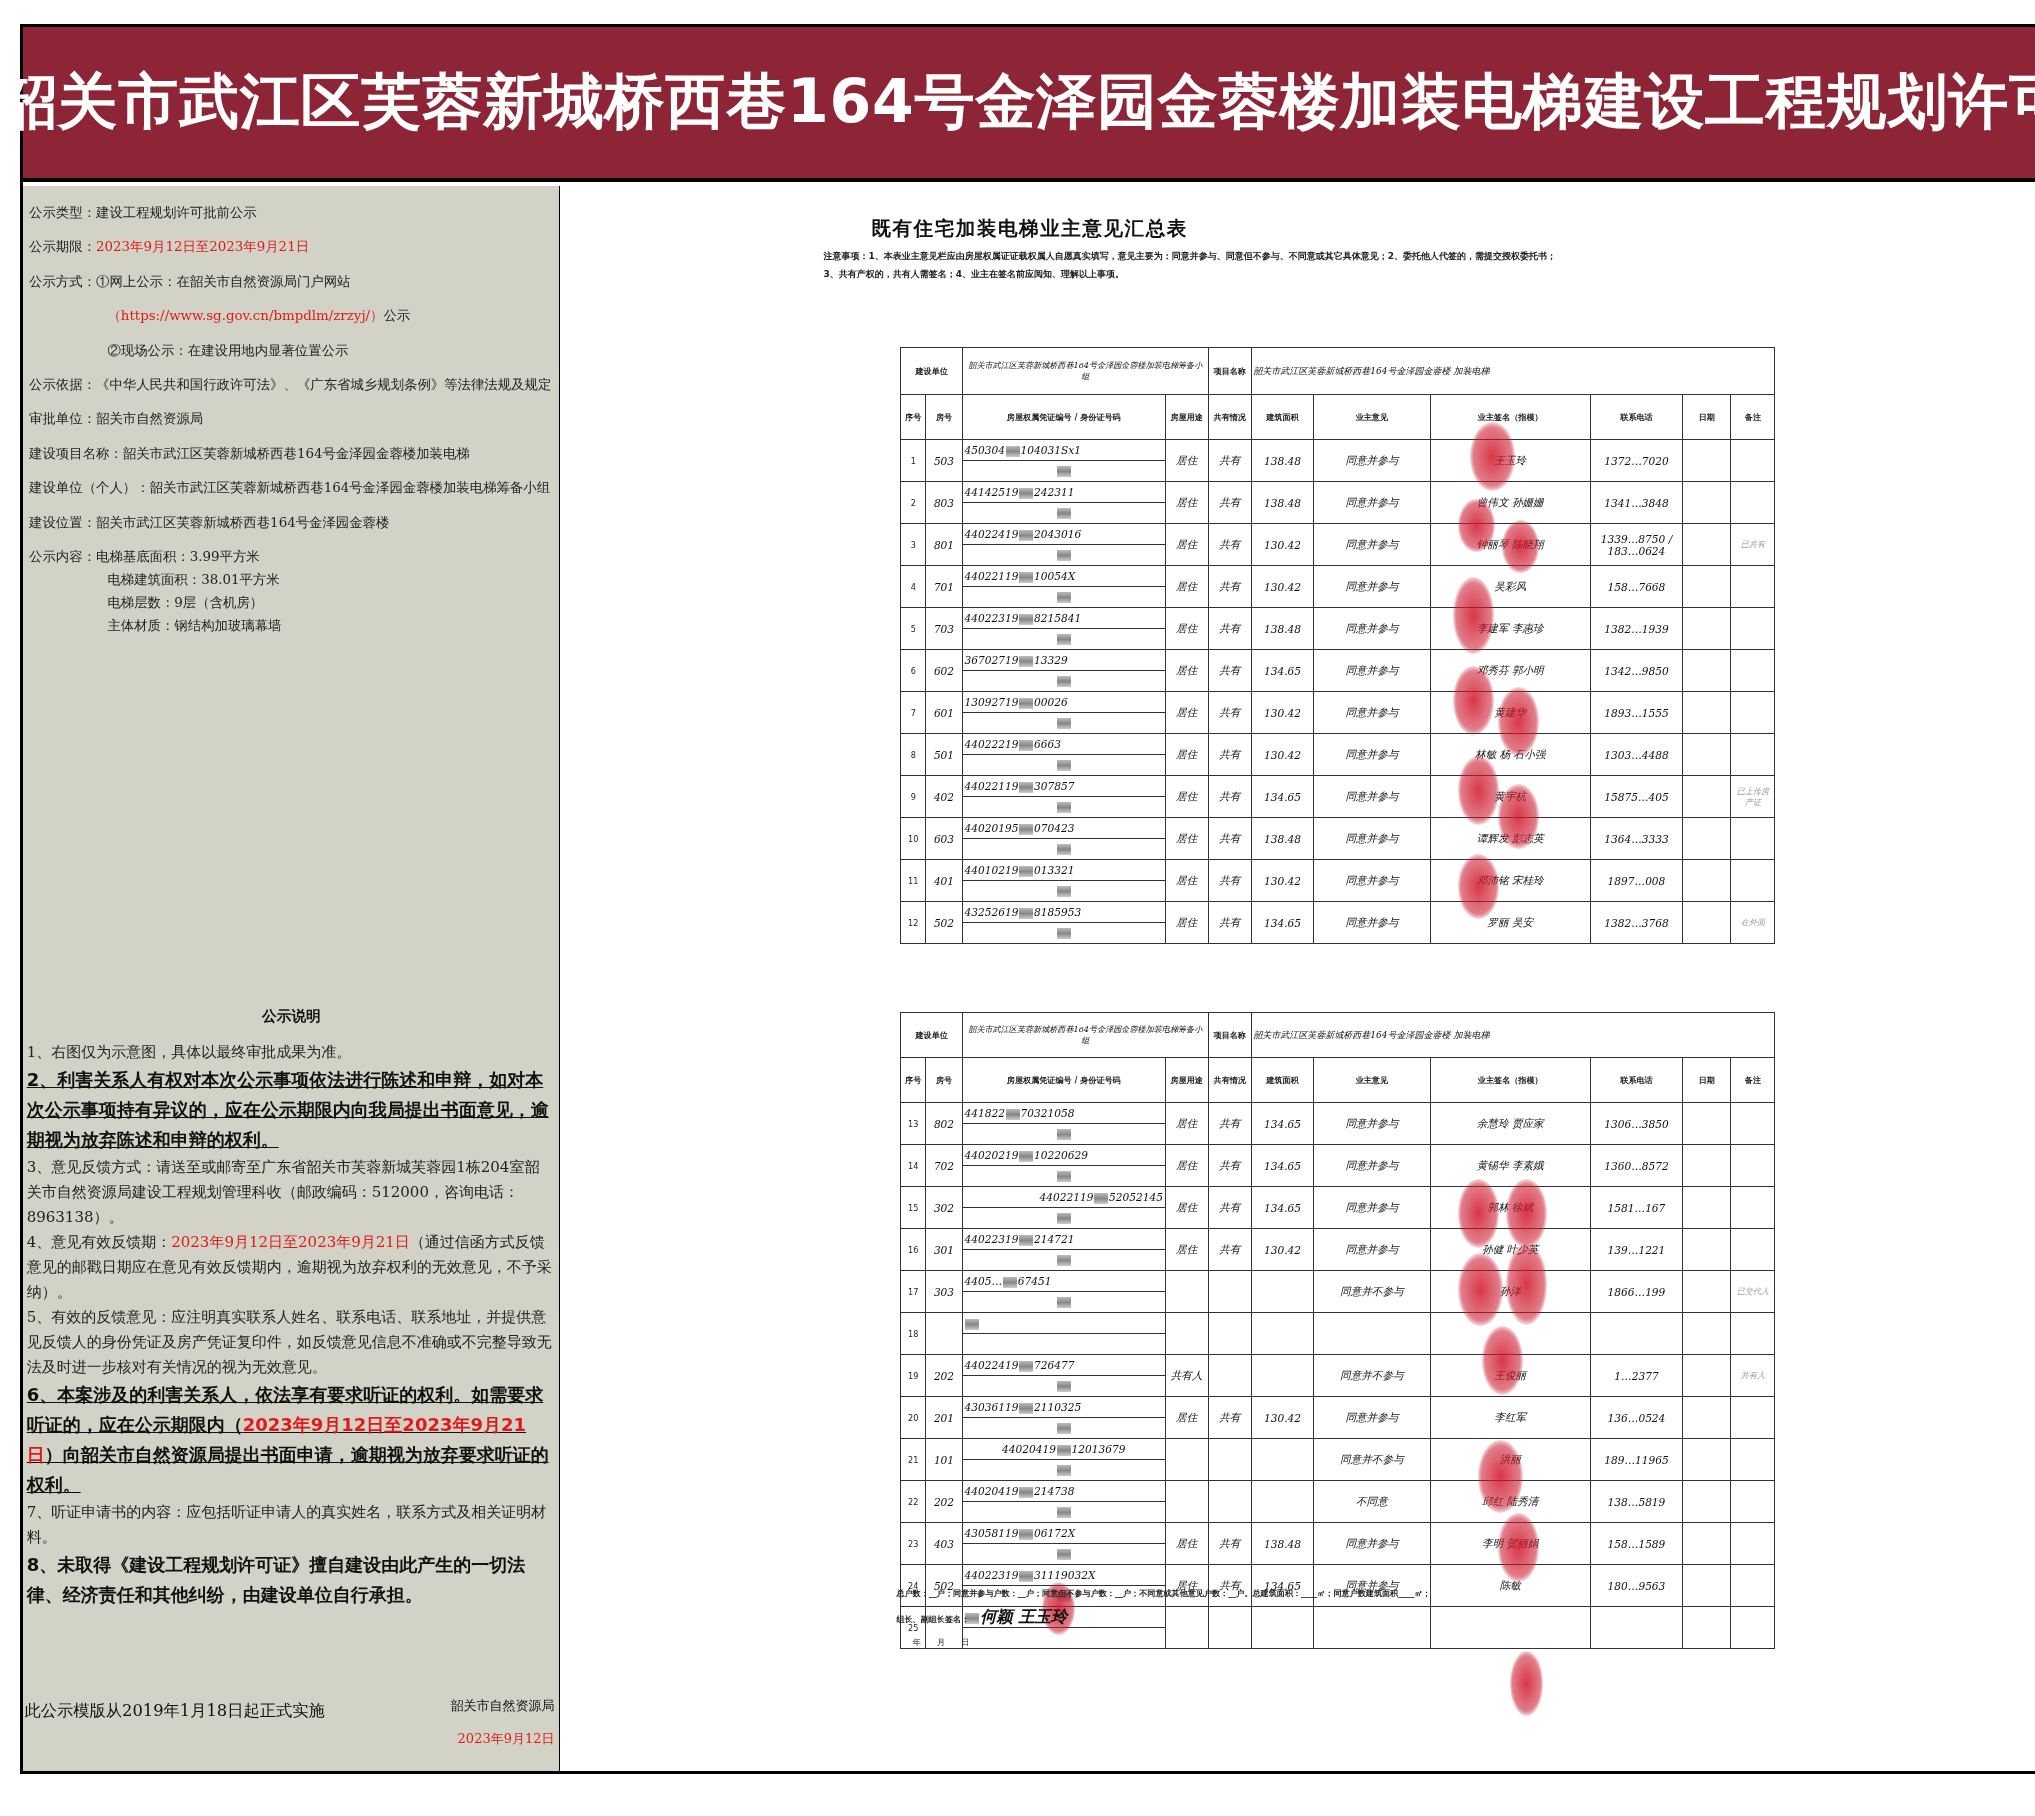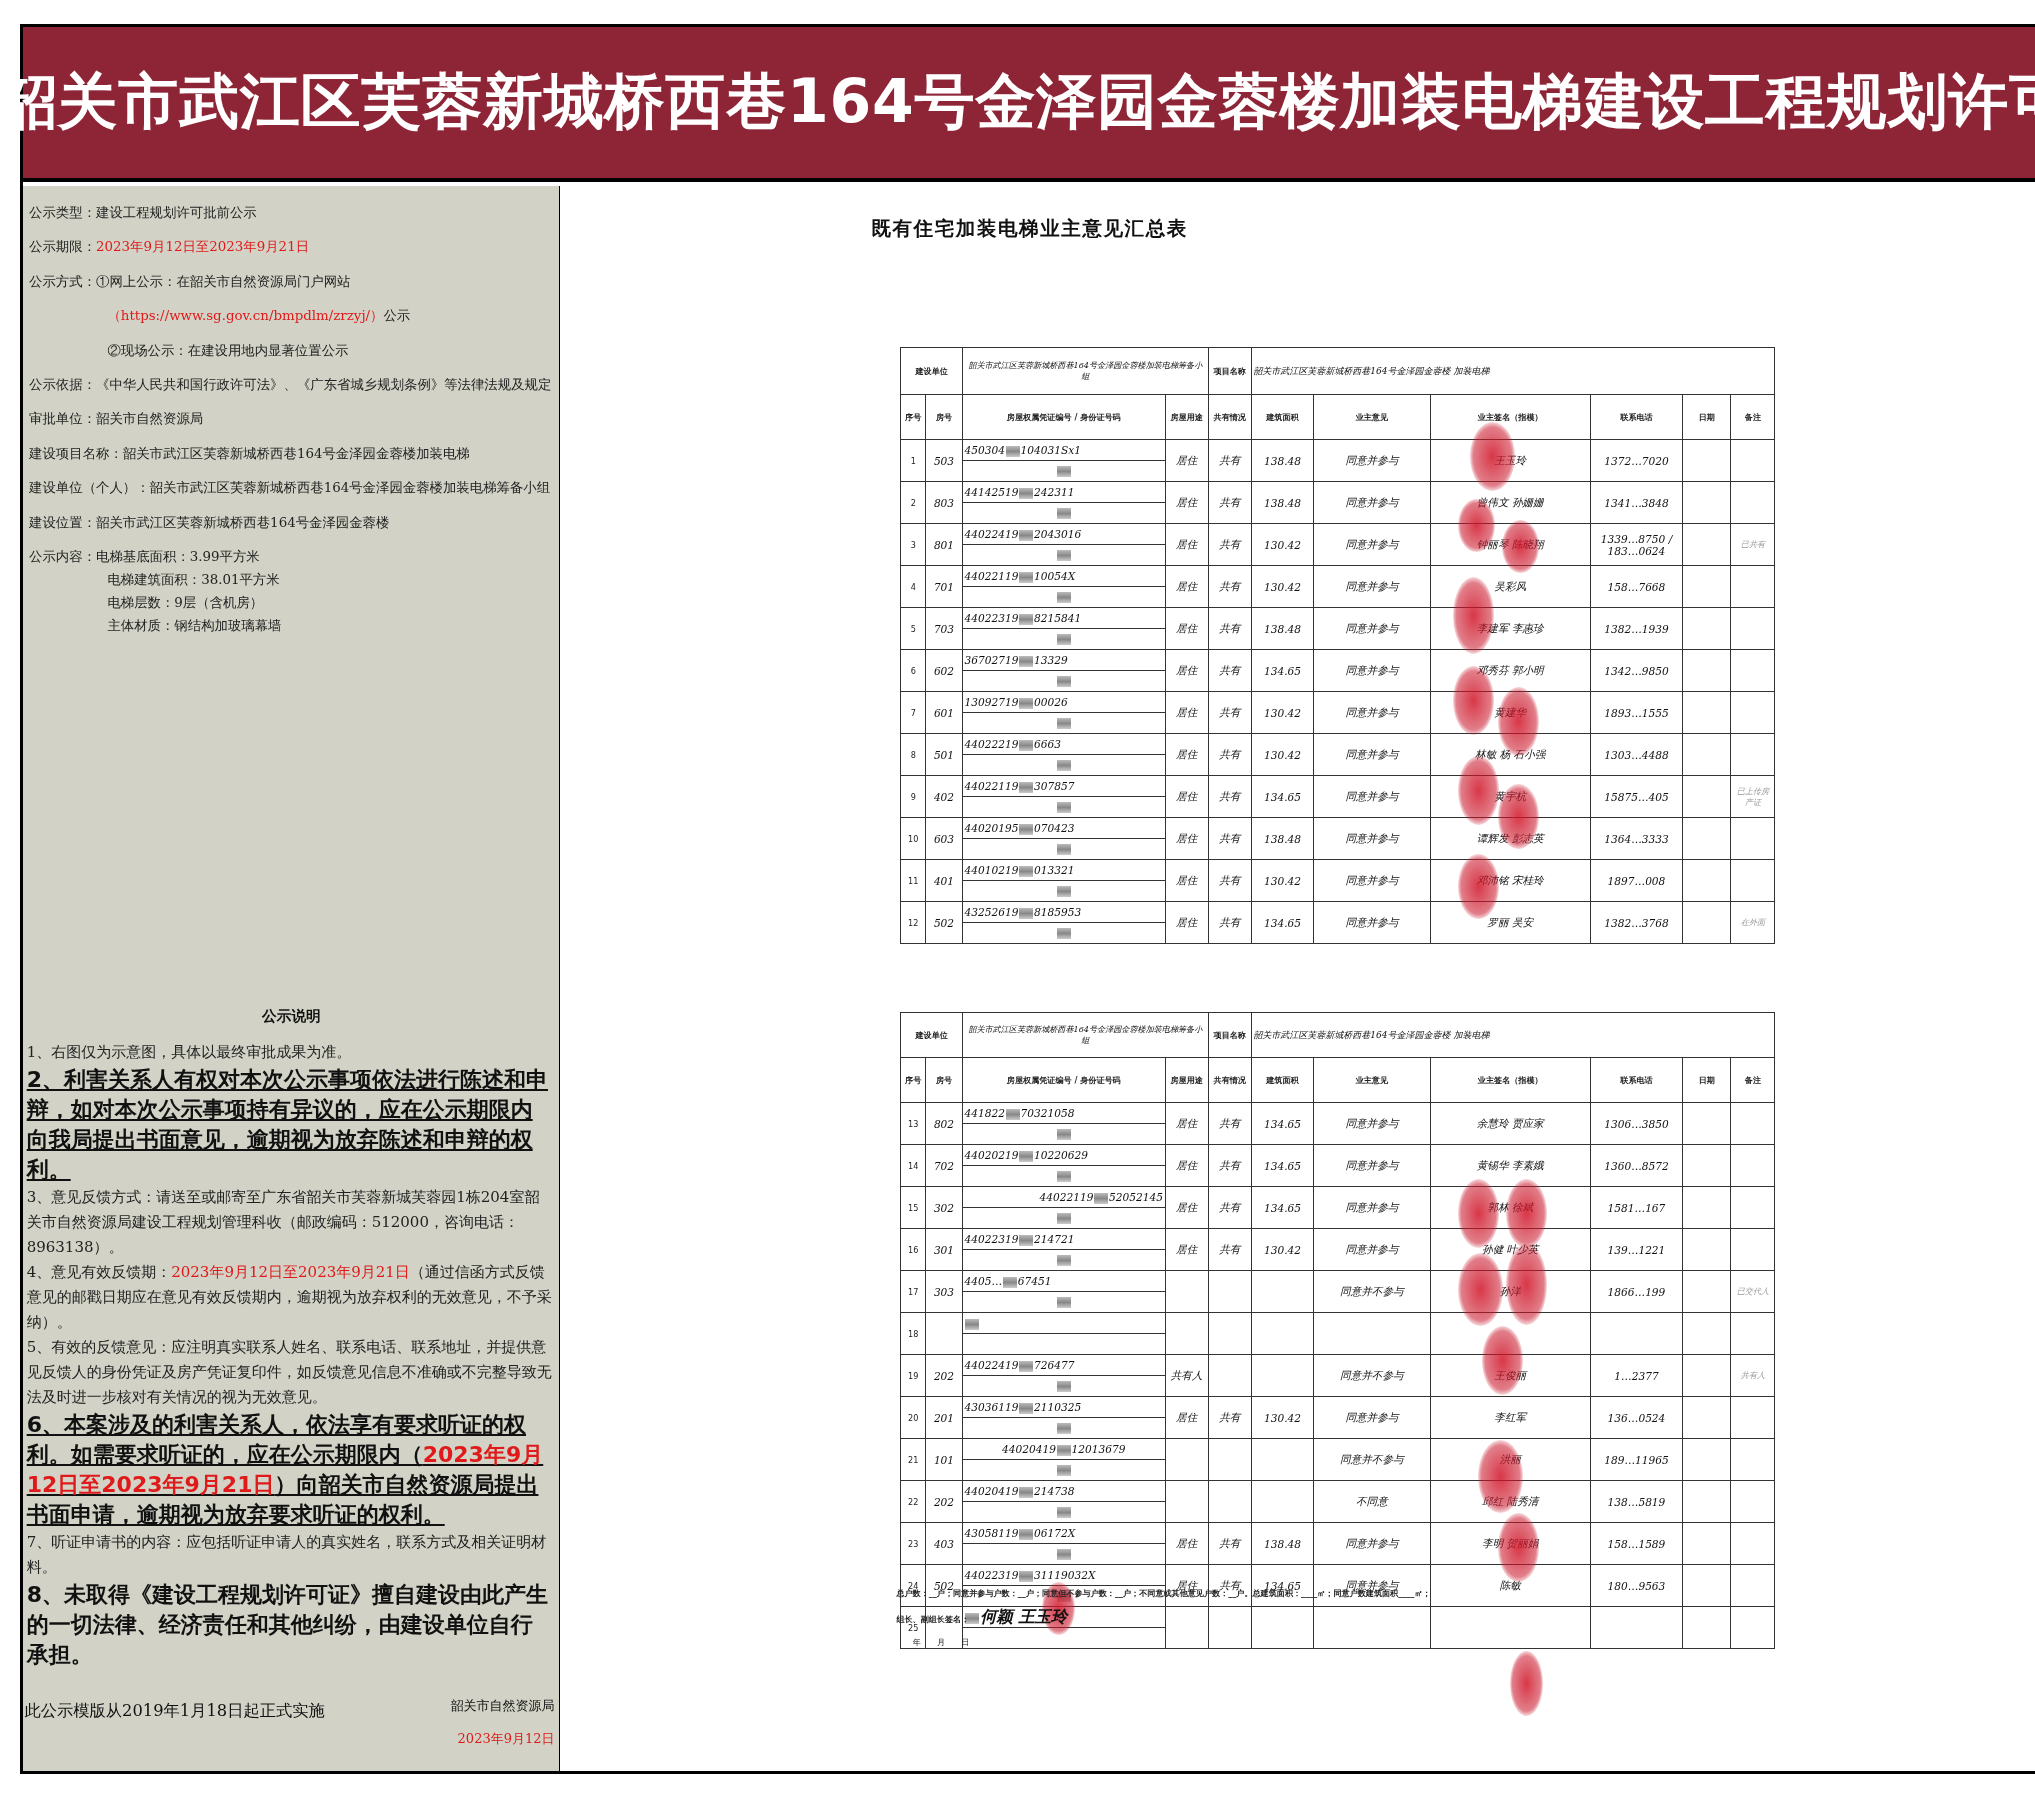--- a/index.html
+++ b/index.html
@@ -15,21 +15,21 @@
   
   .left-panel { position: absolute; left: 0; top: 159px; width: 537px; height: 1585px; background: #d2d3c6; border-right: 1.6px solid #000; padding: 14.7px 0 0 0; }
   .info-row { font-size: 13.4px; line-height: 23px; padding-left: 5.7px; color: #222; display: flex; }
   .info-row .k { white-space: nowrap; }
   .info-row .v { }
   .info-row.sub { padding-left: 84px; }
   .gap { height: 11.4px; }
   .red { color: #e01a1a; }
   .notes-title { text-align: center; font-size: 14.7px; font-weight: bold; font-family: "DejaVu Sans", "Liberation Sans", sans-serif; margin-top: 370px; margin-bottom: 14px; }
   .note { font-size: 15px; line-height: 25px; padding: 0 5.7px 0 3.3px; color: #222; }
-  .note.bold { font-family: "DejaVu Sans", "Liberation Sans", sans-serif; font-weight: bold; font-size: 22px; line-height: 30px; text-decoration: underline; color: #111; }
+  .note.bold { font-family: "DejaVu Sans", "Liberation Sans", sans-serif; font-weight: bold; font-size: 18px; line-height: 30px; text-decoration: underline; color: #111; }
   .note.bold .red { color: #e01a1a; }
   .sign-block { position: absolute; right: 4.9px; bottom: 16.3px; text-align: right; font-size: 13px; line-height: 33px; }
 
   
   .center-panel { position: absolute; left: 539px; top: 159px; width: 1529px; height: 1585px; background: #fff; }
   .doc-title { position: absolute; left: 309px; top: 28.5px; font-size: 19.5px; font-weight: bold; font-family: "DejaVu Sans", "Liberation Sans", sans-serif; letter-spacing: 1.6px; }
   .doc-note { position: absolute; left: 261px; top: 61px; width: 733px; font-size: 9px; line-height: 18px; font-family: "DejaVu Sans", "Liberation Sans", sans-serif; font-weight: bold; color: #222; }
 
   table.sheet { position: absolute; border-collapse: collapse; font-size: 8.1px; font-family: "DejaVu Sans", "Liberation Sans", sans-serif; }
   table.sheet td, table.sheet th { border: 0.8px solid #333; text-align: center; vertical-align: middle; padding: 0 1.6px; color: #222; font-weight: normal; }
@@ -124,20 +124,21 @@
     <div class="note bold" style="text-decoration:none;">8、未取得《建设工程规划许可证》擅自建设由此产生的一切法律、经济责任和其他纠纷，由建设单位自行承担。</div>
 
     <div class="sign-block">
       <div>韶关市自然资源局</div>
       <div class="red">2023年9月12日</div>
     </div>
   </div>
 
   <div class="center-panel">
     <div class="doc-title">既有住宅加装电梯业主意见汇总表</div>
+    <div class="doc-note">注意事项：1、本表业主意见栏应由房屋权属证证载权属人自愿真实填写，意见主要为：同意并参与、同意但不参与、不同意或其它具体意见；2、委托他人代签的，需提交授权委托书；3、共有产权的，共有人需签名；4、业主在签名前应阅知、理解以上事项。</div>
 
     <table class="sheet" id="t1" style="left:338px; top:161px; width:875px;">
       <tbody>
           <tr style="height:47px;">
         <th colspan="2">建设单位</th>
         <td colspan="2" class="hand" style="font-size:8.1px;">韶关市武江区芙蓉新城桥西巷164号金泽园金蓉楼加装电梯筹备小组</td>
         <th>项目名称</th>
         <td colspan="6" class="hand" style="font-size:9px;text-align:left;">韶关市武江区芙蓉新城桥西巷164号金泽园金蓉楼 加装电梯</td>
       </tr>
       <tr style="height:45px;">

